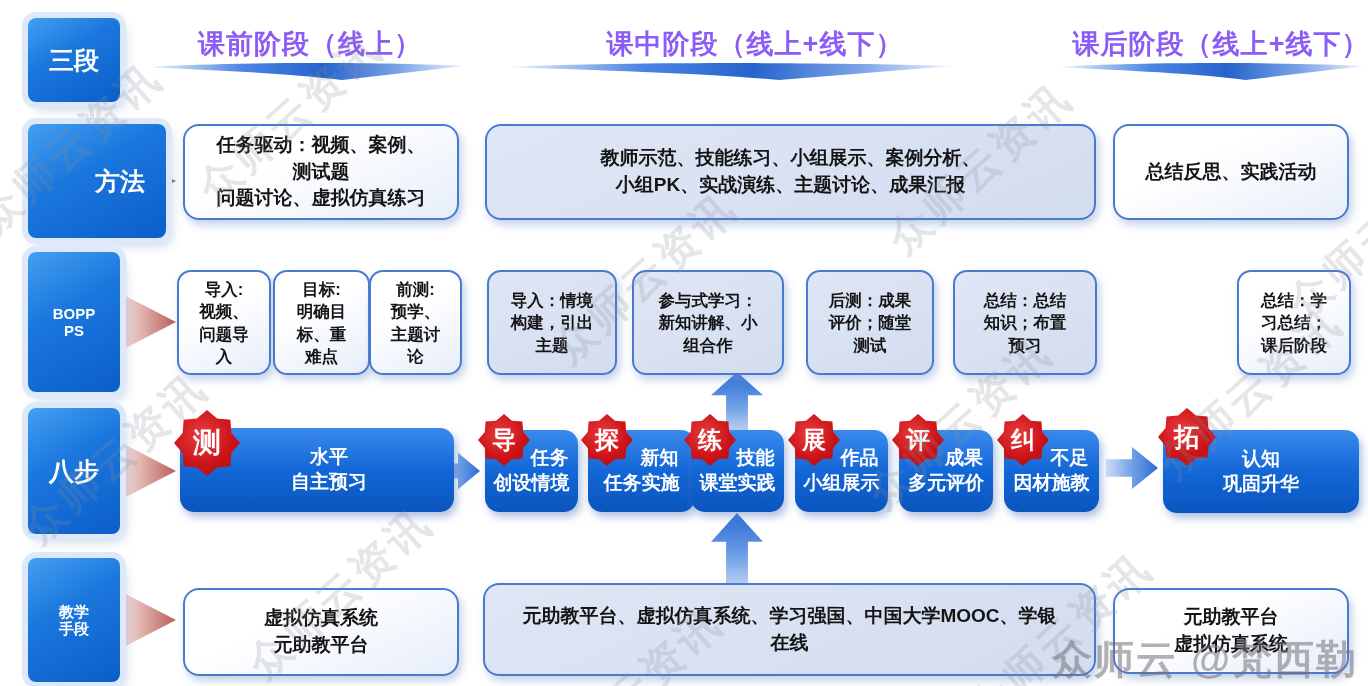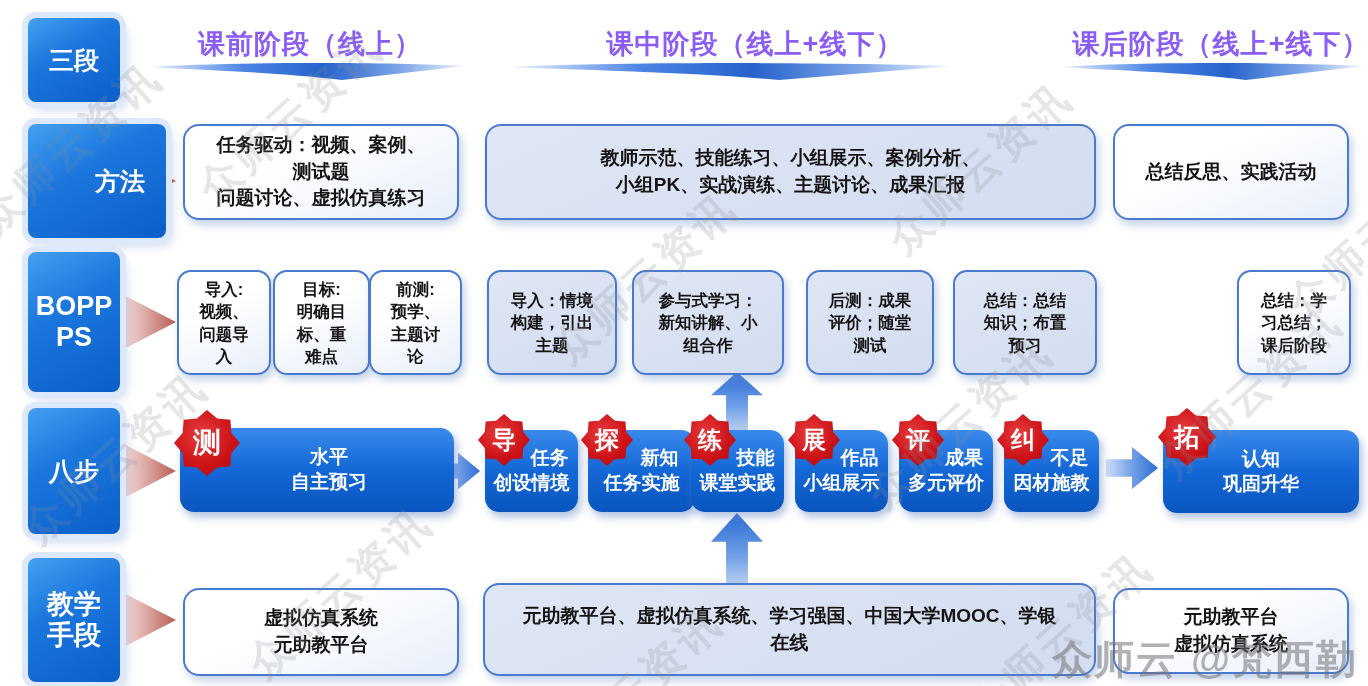--- a/index.html
+++ b/index.html
@@ -3,21 +3,21 @@
 <meta charset="utf-8">
 <style>
   html,body{margin:0;padding:0;background:#fff;}
   .canvas{position:relative;width:1368px;height:686px;background:#ffffff;overflow:hidden;
           font-family:"Liberation Sans","DejaVu Sans",sans-serif;}
   
   .rail-label{position:absolute;left:28px;width:92px;display:flex;align-items:center;justify-content:center;
           text-align:center;white-space:pre-line;color:#fff;font-weight:700;font-size:25px;line-height:1.15;
           border-radius:8px;background:linear-gradient(150deg,#43a0f0 0%,#1b77dd 40%,#0b5ec9 100%);
           box-shadow:0 0 0 6px #dde9fa,5px 7px 12px rgba(110,145,205,.4);z-index:10;}
-  .rail-label.small{font-size:27px;}
+  .rail-label.small{font-size:15px;}
   .row-arrow{position:absolute;left:116px;width:60px;height:62px;z-index:9;
           clip-path:polygon(0 0,100% 50%,0 100%);
           background:linear-gradient(90deg,#f8ecec 0%,#e3b7b2 40%,#b75e56 100%);}
   
   .phase-title{position:absolute;top:26px;color:#8b5cf6;font-size:27px;font-weight:800;
           text-align:center;letter-spacing:1px;z-index:10;}
   .swoosh{position:absolute;top:60px;height:22px;z-index:9;}
   .swoosh svg{width:100%;height:100%;display:block;}
   
   .cbox{position:absolute;display:flex;align-items:center;justify-content:center;text-align:center;

